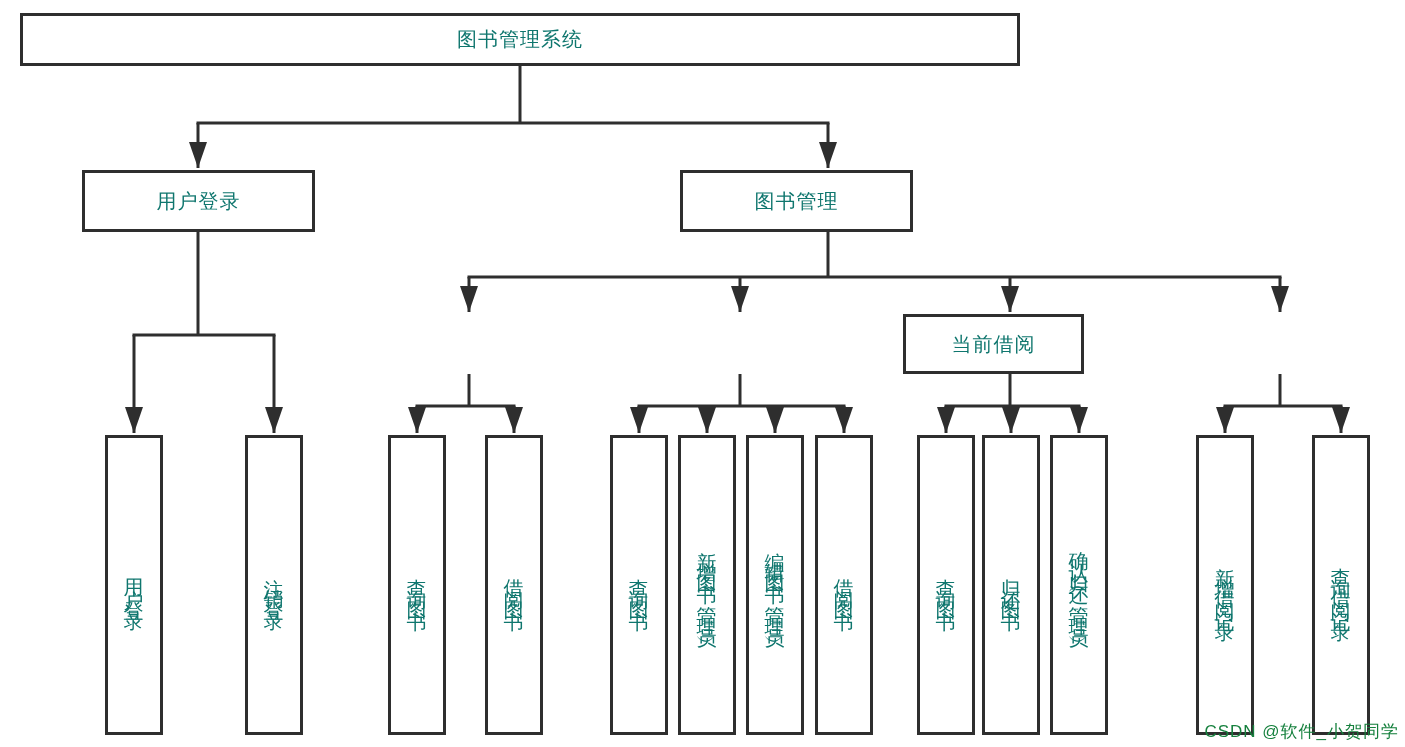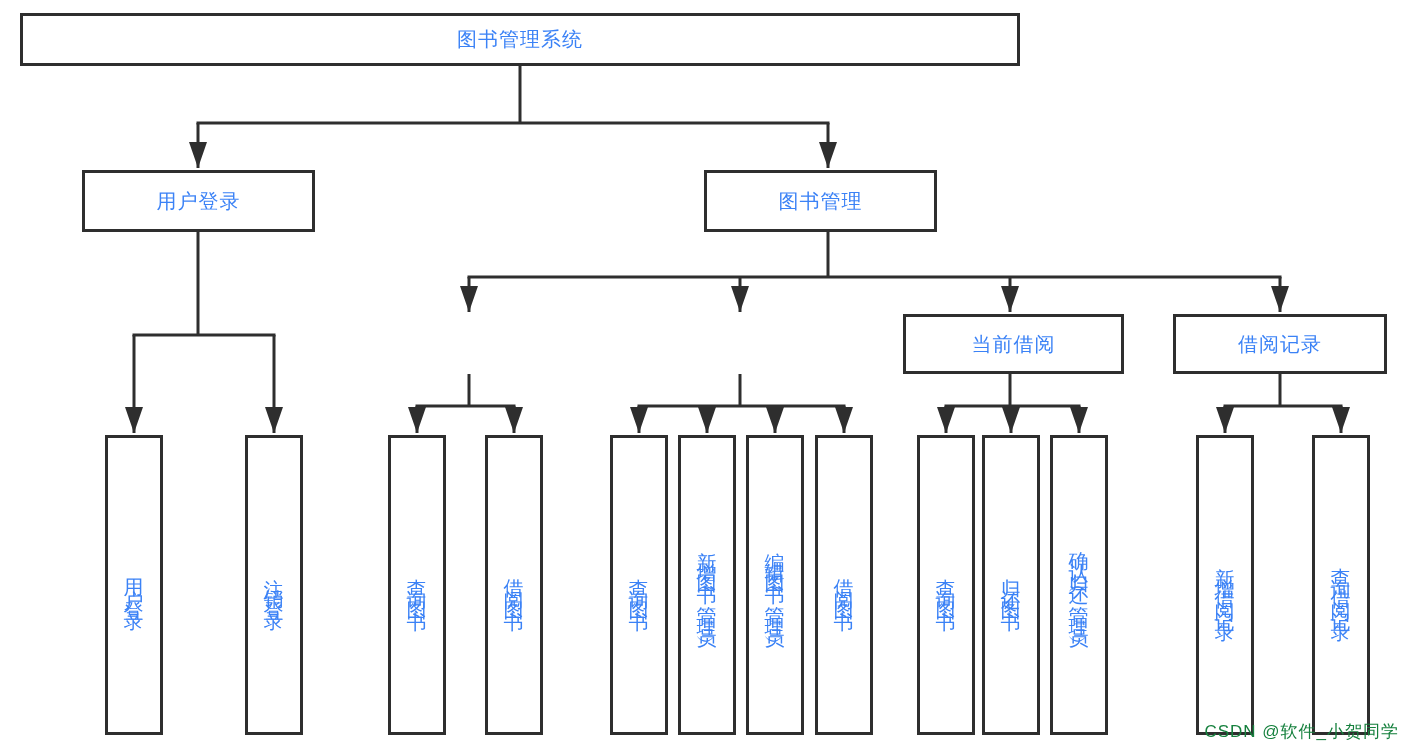--- a/index.html
+++ b/index.html
@@ -12,21 +12,21 @@
   }
   .connectors { position:absolute; left:0; top:0; }
   .box {
     position:absolute;
     box-sizing:border-box;
     background:#ffffff;
     border:3px solid #2e2e2e;
     display:flex;
     align-items:center;
     justify-content:center;
-    color:#3b82f6;
+    color:#0f766e;
     font-size:20px;
     letter-spacing:1px;
     white-space:nowrap;
   }
   .leaf span {
     writing-mode:vertical-rl;
     letter-spacing:11px;
     line-height:1;
   }
   .watermark {
@@ -107,29 +107,26 @@
     </g>
   </svg>
 
   <div class="box" style="left:20px; top:13px; width:1000px; height:53px;">
     <span>图书管理系统</span>
   </div>
 
   <div class="box" style="left:82px; top:170px; width:233px; height:62px;">
     <span>用户登录</span>
   </div>
-  <div class="box" style="left:704px; top:170px; width:233px; height:62px;">
+  <div class="box" style="left:680px; top:170px; width:233px; height:62px;">
     <span>图书管理</span>
   </div>
 
-  <div class="box" style="left:903px; top:314px; width:221px; height:60px;">
+  <div class="box" style="left:903px; top:314px; width:181px; height:60px;">
     <span>当前借阅</span>
-  </div>
-  <div class="box" style="left:1173px; top:314px; width:214px; height:60px;">
-    <span>借阅记录</span>
   </div>
 
   <div class="box leaf" style="left:105px; top:435px; width:58px; height:300px;">
     <span>用户登录</span>
   </div>
   <div class="box leaf" style="left:245px; top:435px; width:58px; height:300px;">
     <span>注销登录</span>
   </div>
 
   <div class="box leaf" style="left:388px; top:435px; width:58px; height:300px;">

